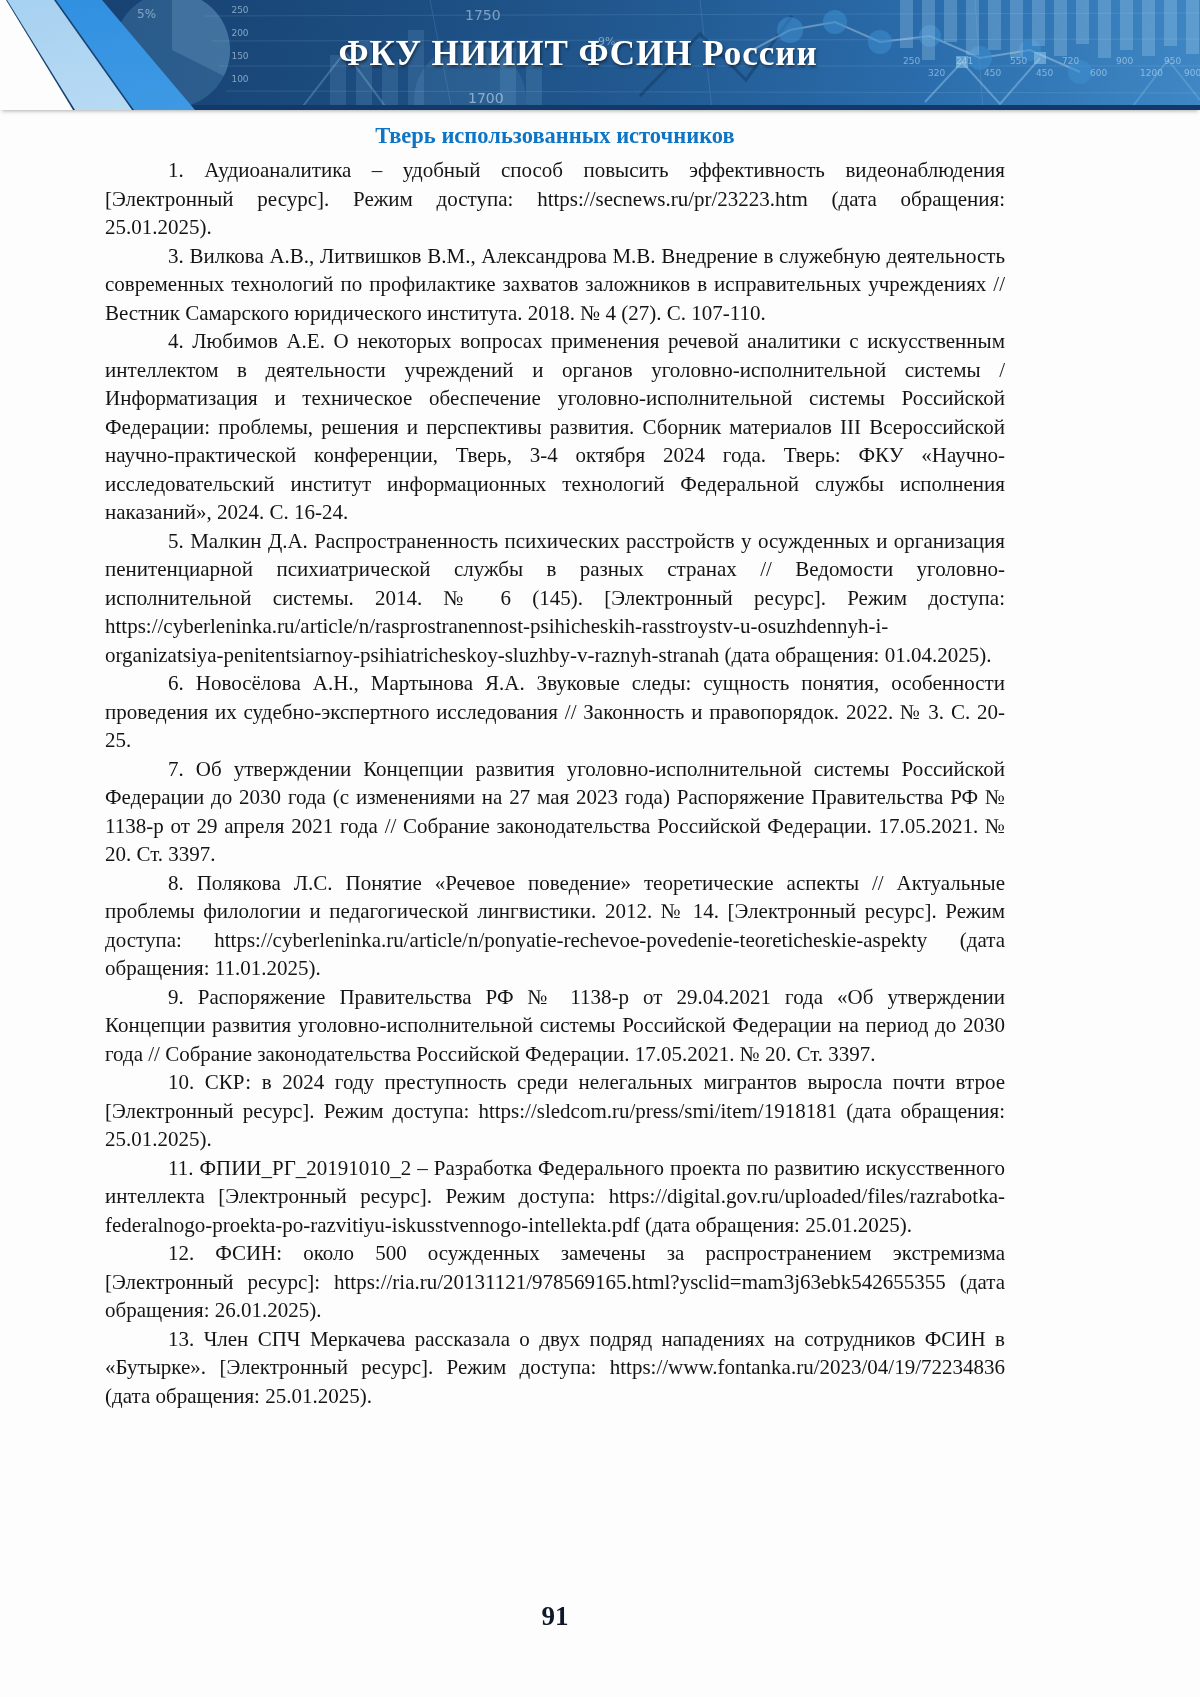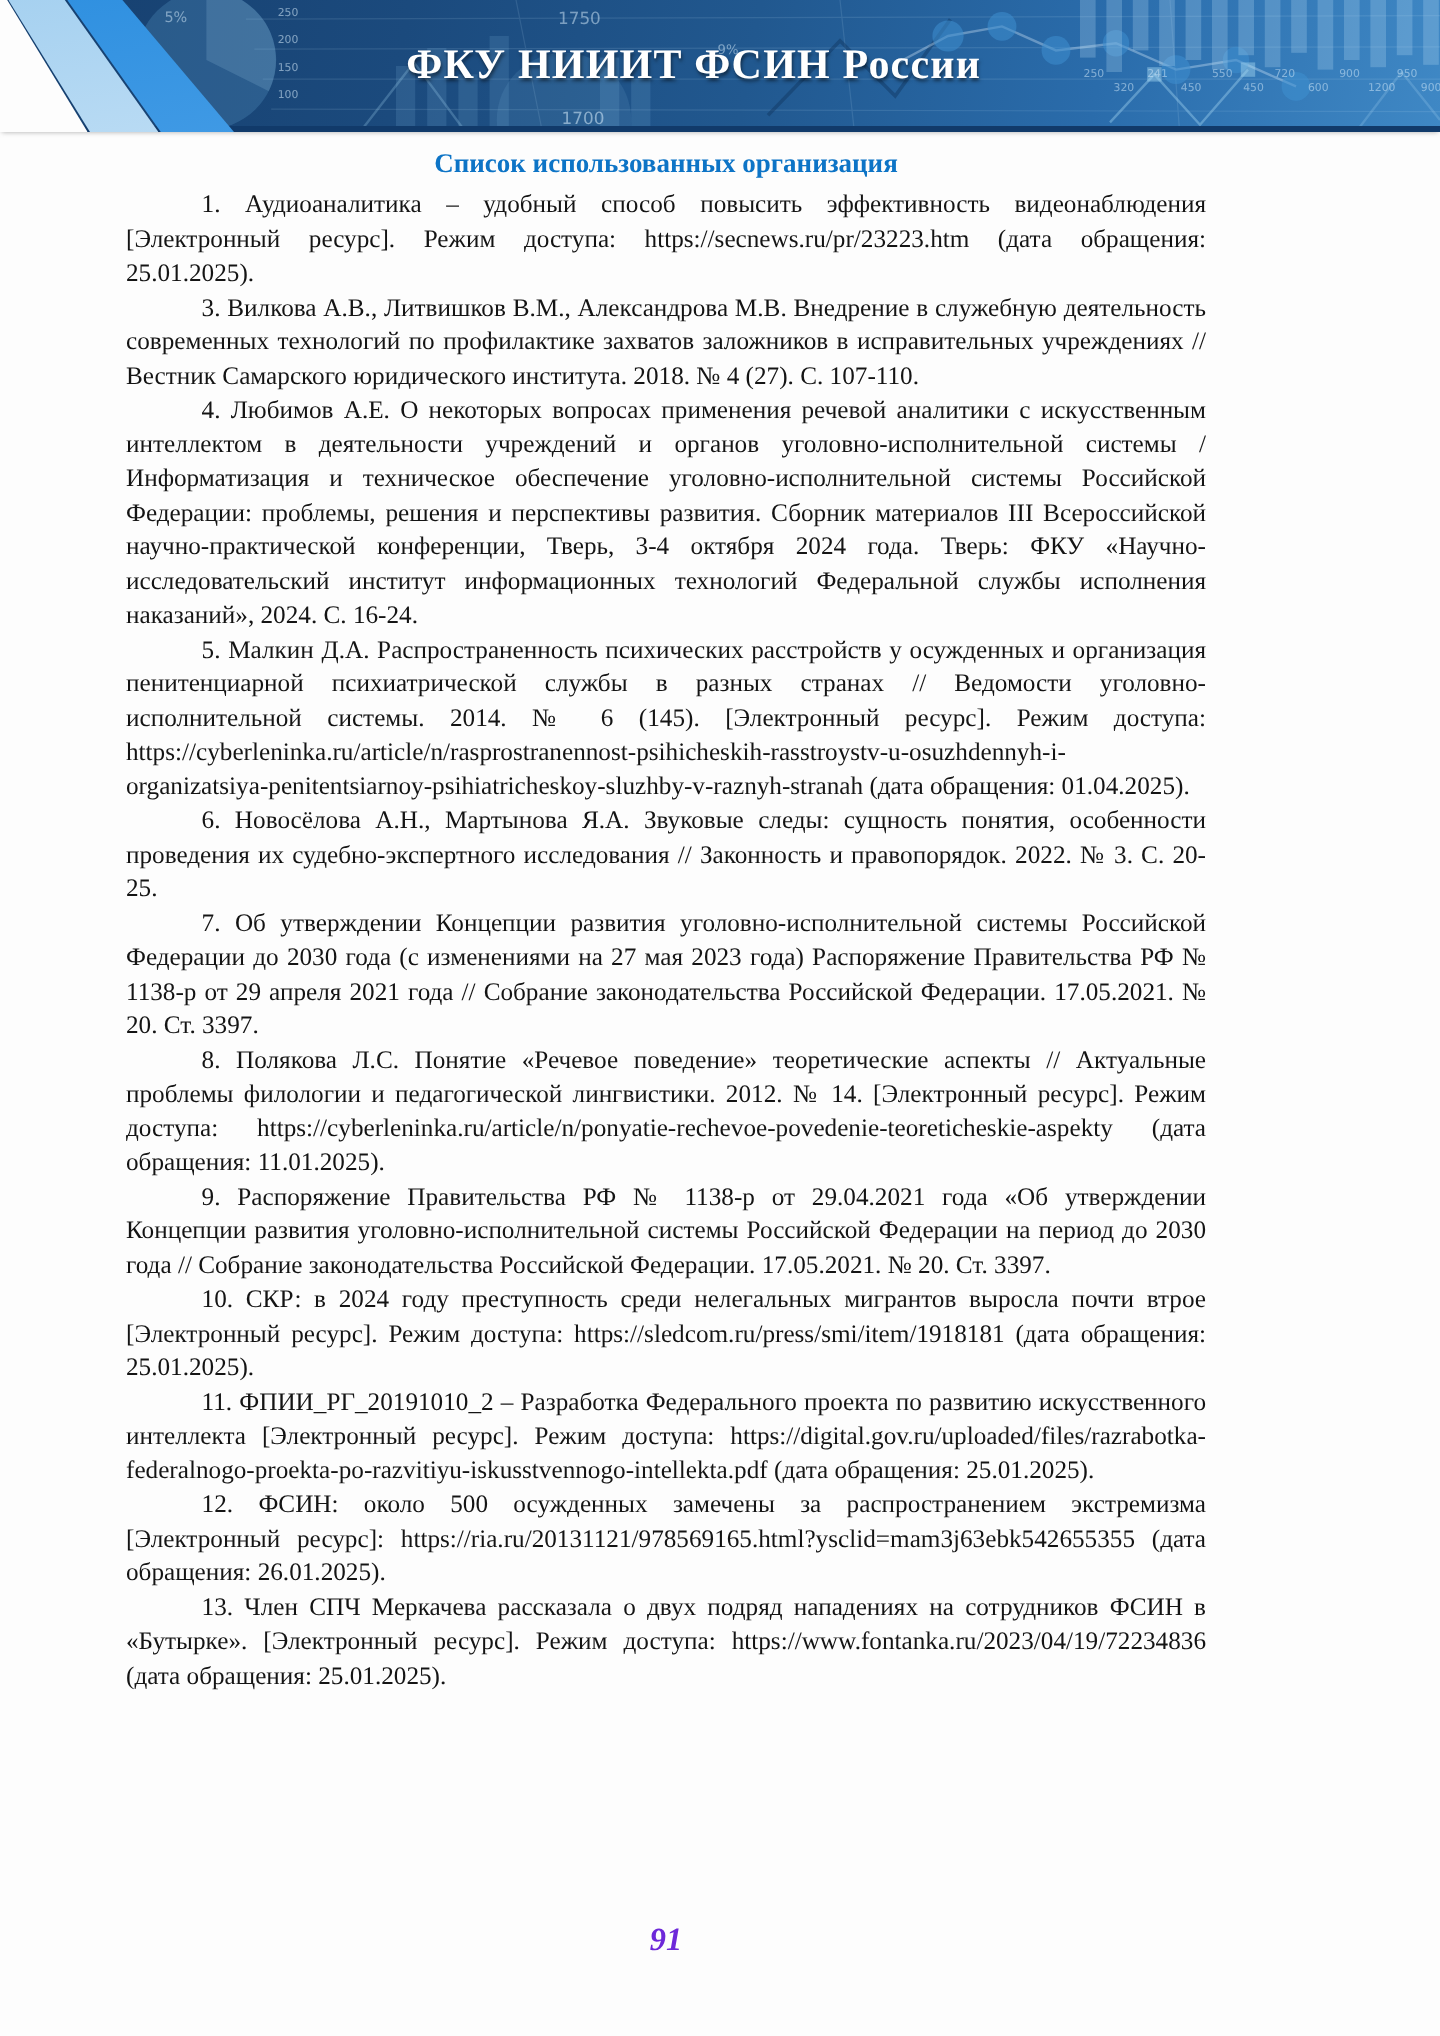--- a/index.html
+++ b/index.html
@@ -31,21 +31,21 @@
   .banner-decor text { font-family:"DejaVu Sans", sans-serif; fill:#d7ecfb; }
 
   
   .content { position:relative; width:900px; margin-left:105px; padding-top:13px; }
   .section-title { text-align:center; color:#0d74c6; font-size:22.5px; font-weight:bold;
                    margin-bottom:7px; }
   .ref { font-size:21px; line-height:28.5px; text-align:justify; text-indent:63px;
          color:#141414; overflow-wrap:break-word; }
 
   .page-number { position:absolute; left:105px; width:900px; top:1601px; text-align:center;
-                 color:#6d28d9; font-size:27px; font-weight:bold; font-style:italic; }
+                 color:#0f172a; font-size:27px; font-weight:bold; }
 </style>
 </head>
 <body>
 
 <div class="page">
 
   <header class="banner">
     <svg class="banner-decor" viewBox="0 0 1200 110" preserveAspectRatio="none">
 
       <g stroke="#bfe0f5" stroke-width="1" opacity="0.13">
@@ -137,21 +137,21 @@
       </g>
     </svg>
     <div class="banner-bottom-strip"></div>
     <div class="stripe stripe-pale"></div>
     <div class="stripe stripe-bright"></div>
     <div class="white-corner"></div>
     <h1 class="banner-title">ФКУ НИИИТ ФСИН России</h1>
   </header>
 
   <main class="content">
-    <h2 class="section-title">Список использованных организация</h2>
+    <h2 class="section-title">Тверь использованных источников</h2>
     <div id="refs">
         <p class="ref">1. Аудиоаналитика – удобный способ повысить эффективность видеонаблюдения [Электронный ресурс]. Режим доступа: https://secnews.ru/pr/23223.htm (дата обращения: 25.01.2025).</p>
         <p class="ref">3. Вилкова А.В., Литвишков В.М., Александрова М.В. Внедрение в служебную деятельность современных технологий по профилактике захватов заложников в исправительных учреждениях // Вестник Самарского юридического института. 2018. № 4 (27). С. 107-110.</p>
         <p class="ref">4. Любимов А.Е. О некоторых вопросах применения речевой аналитики с искусственным интеллектом в деятельности учреждений и органов уголовно-исполнительной системы / Информатизация и техническое обеспечение уголовно-исполнительной системы Российской Федерации: проблемы, решения и перспективы развития. Сборник материалов III Всероссийской научно-практической конференции, Тверь, 3-4 октября 2024 года. Тверь: ФКУ «Научно-исследовательский институт информационных технологий Федеральной службы исполнения наказаний», 2024. С. 16-24.</p>
         <p class="ref">5. Малкин Д.А. Распространенность психических расстройств у осужденных и организация пенитенциарной психиатрической службы в разных странах // Ведомости уголовно-исполнительной системы. 2014. № 6 (145). [Электронный ресурс]. Режим доступа: https://cyberleninka.ru/article/n/rasprostranennost-psihicheskih-rasstroystv-u-osuzhdennyh-i-organizatsiya-penitentsiarnoy-psihiatricheskoy-sluzhby-v-raznyh-stranah (дата обращения: 01.04.2025).</p>
         <p class="ref">6. Новосёлова А.Н., Мартынова Я.А. Звуковые следы: сущность понятия, особенности проведения их судебно-экспертного исследования // Законность и правопорядок. 2022. № 3. С. 20-25.</p>
         <p class="ref">7. Об утверждении Концепции развития уголовно-исполнительной системы Российской Федерации до 2030 года (с изменениями на 27 мая 2023 года) Распоряжение Правительства РФ № 1138-р от 29 апреля 2021 года // Собрание законодательства Российской Федерации. 17.05.2021. № 20. Ст. 3397.</p>
         <p class="ref">8. Полякова Л.С. Понятие «Речевое поведение» теоретические аспекты // Актуальные проблемы филологии и педагогической лингвистики. 2012. № 14. [Электронный ресурс]. Режим доступа: https://cyberleninka.ru/article/n/ponyatie-rechevoe-povedenie-teoreticheskie-aspekty (дата обращения: 11.01.2025).</p>
         <p class="ref">9. Распоряжение Правительства РФ № 1138-р от 29.04.2021 года «Об утверждении Концепции развития уголовно-исполнительной системы Российской Федерации на период до 2030 года // Собрание законодательства Российской Федерации. 17.05.2021. № 20. Ст. 3397.</p>
         <p class="ref">10. СКР: в 2024 году преступность среди нелегальных мигрантов выросла почти втрое [Электронный ресурс]. Режим доступа: https://sledcom.ru/press/smi/item/1918181 (дата обращения: 25.01.2025).</p>

